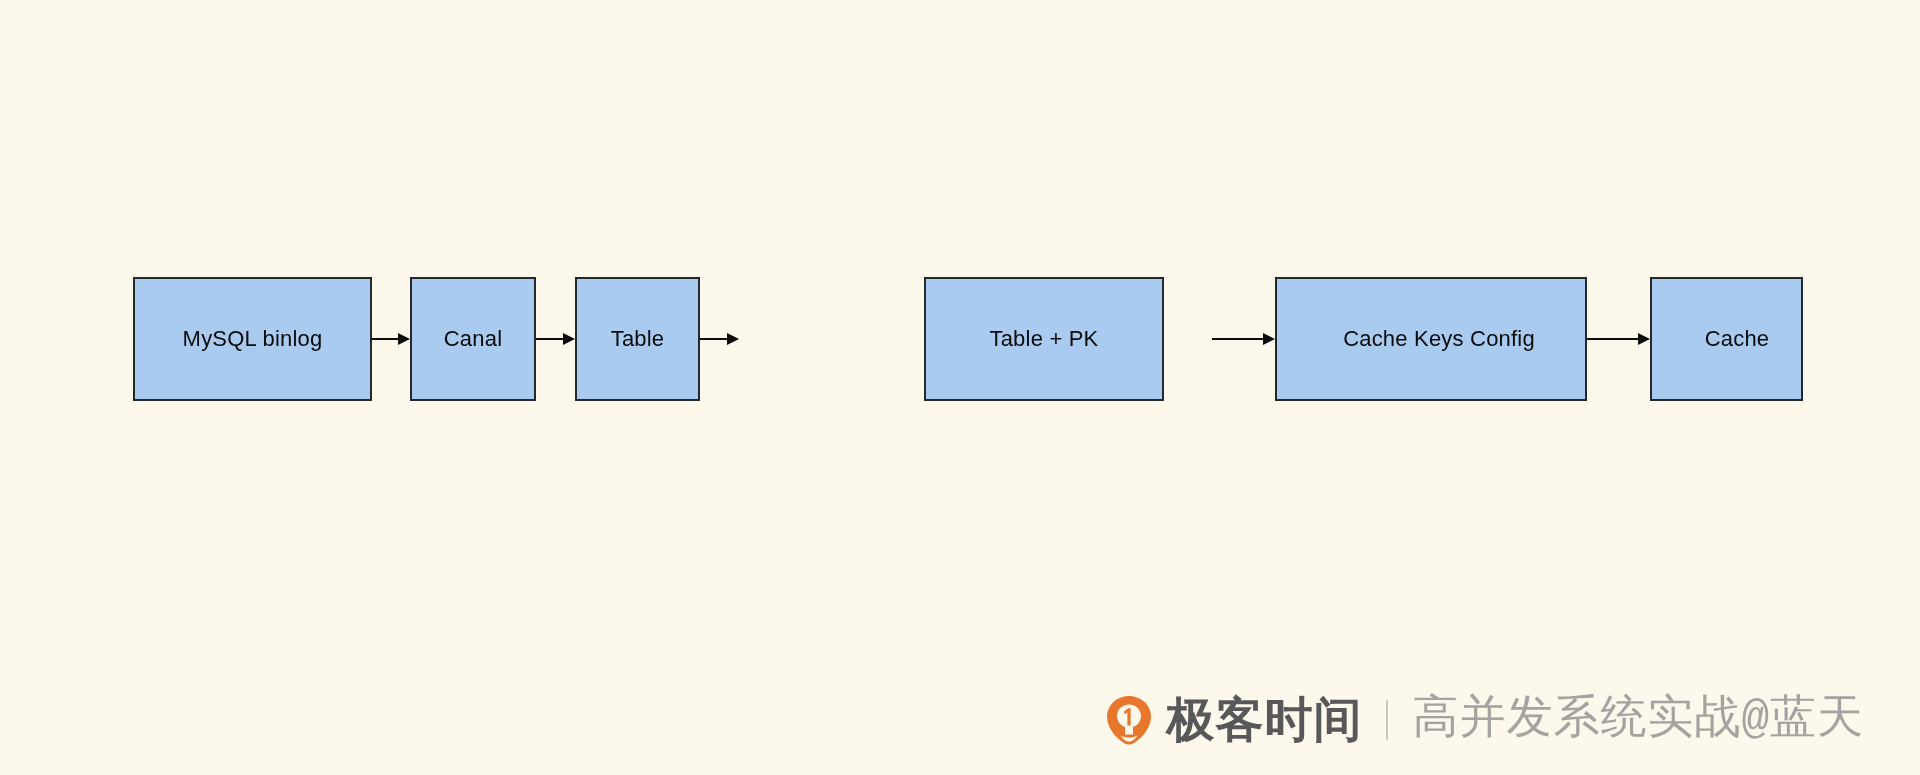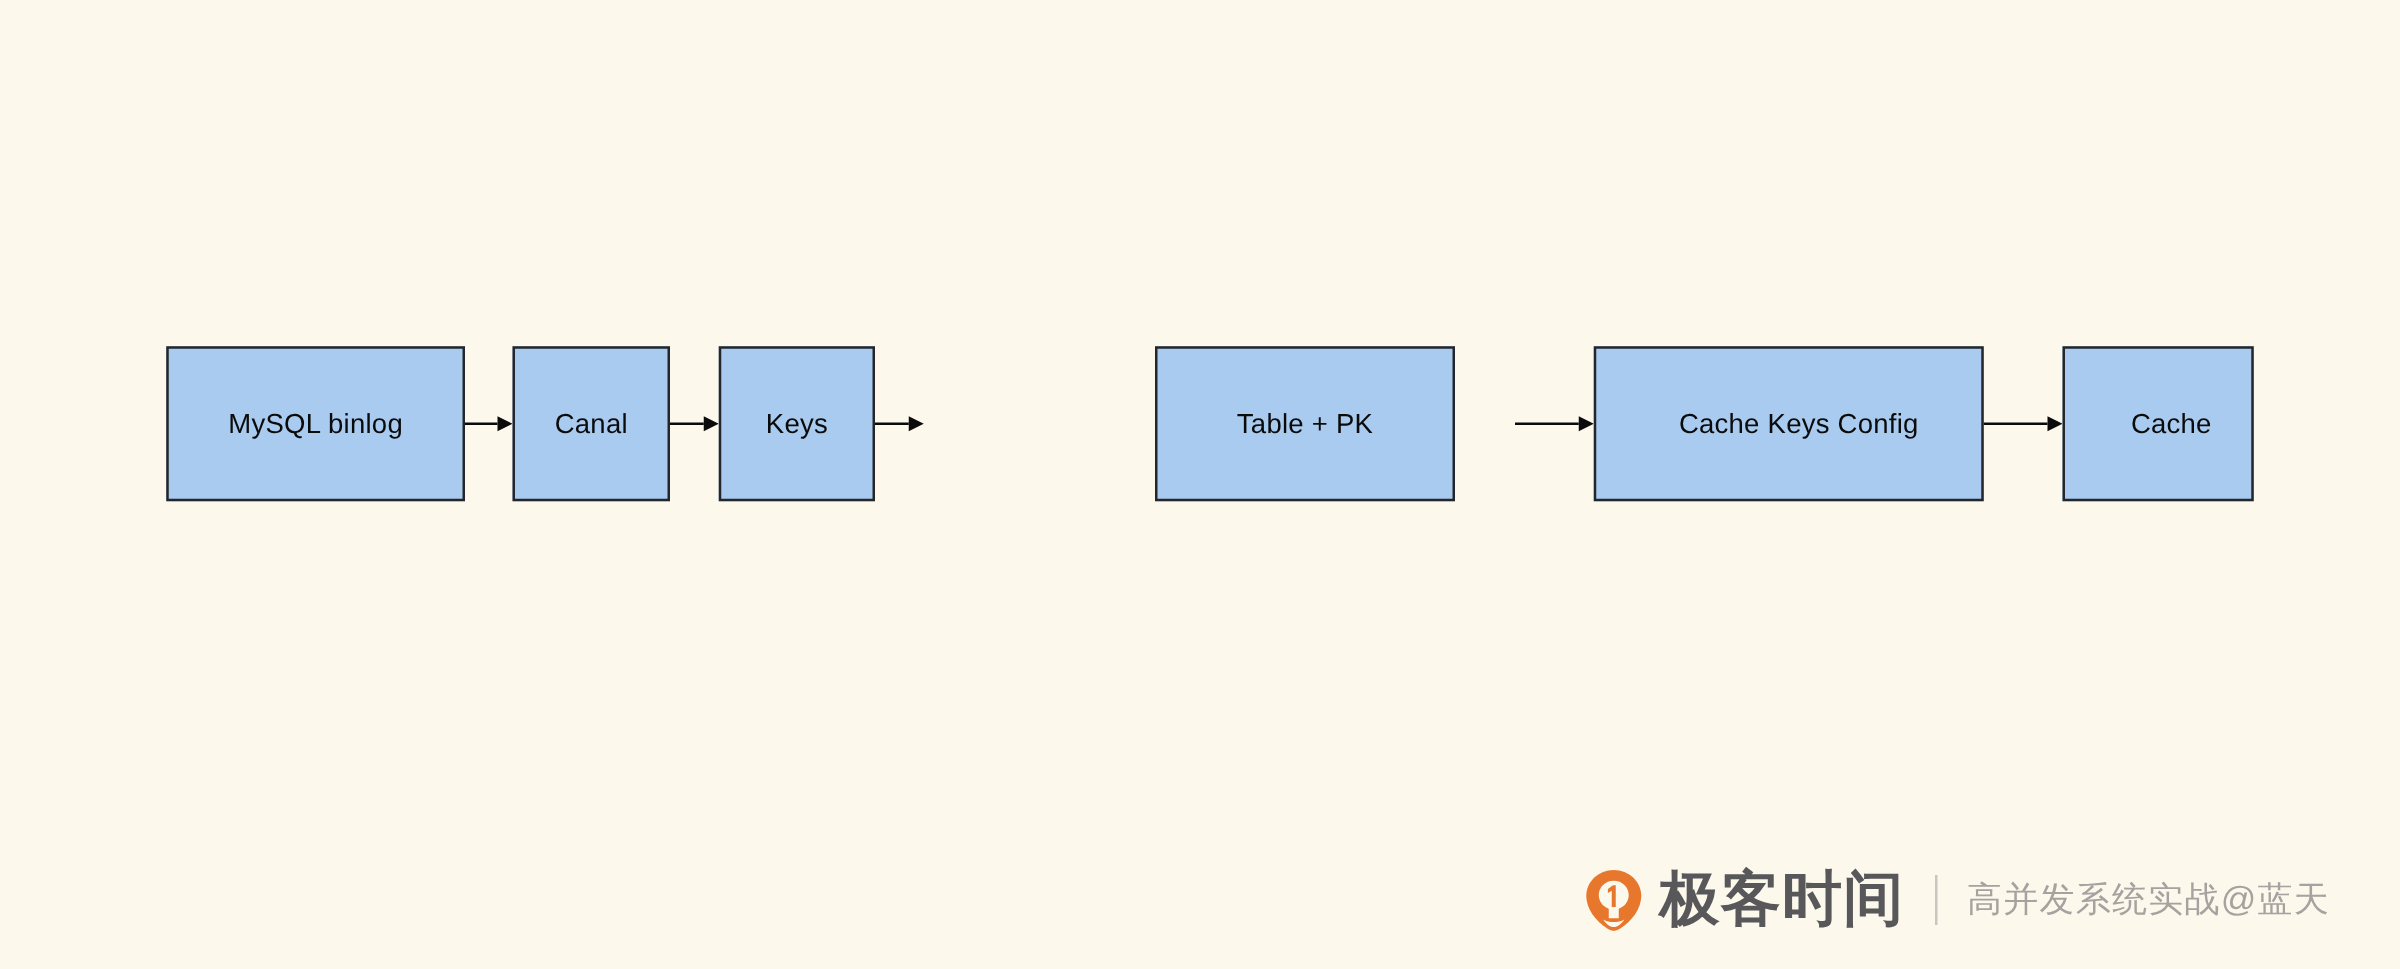--- a/index.html
+++ b/index.html
@@ -98,22 +98,22 @@
     letter-spacing: 1px;
     line-height: 1;
   }
   .wm-divider {
     width: 2px;
     height: 40px;
     background: #c9c6c0;
     margin: 0 10px;
   }
   .wm-course {
-    font-family: Liberation Sans, sans-serif;
-    font-size: 28px;
+    font-family: Liberation Mono, monospace;
+    font-size: 46px;
     color: #a5a3a0;
     letter-spacing: 1px;
     line-height: 1;
   }
 </style>
 </head>
 <body style="background: rgb(253, 248, 236);">
 
 <div id="diagram-canvas">
 
@@ -131,21 +131,21 @@
     <div class="node-box" style="left:410px;width:126px;">
       <span class="node-label">Canal</span>
     </div>
 
     <div class="arrow" style="left:536px;width:39px;">
       <div class="shaft" style="width:27px;"></div>
       <div class="head" style="left:27px;"></div>
     </div>
 
     <div class="node-box" style="left:575px;width:125px;">
-      <span class="node-label">Keys</span>
+      <span class="node-label">Table</span>
     </div>
 
     <div class="arrow" style="left:700px;width:39px;">
       <div class="shaft" style="width:27px;"></div>
       <div class="head" style="left:27px;"></div>
     </div>
 
 
     <div class="arrow" style="left:945px;width:27px;">
       <div class="shaft" style="width:16px;"></div>

